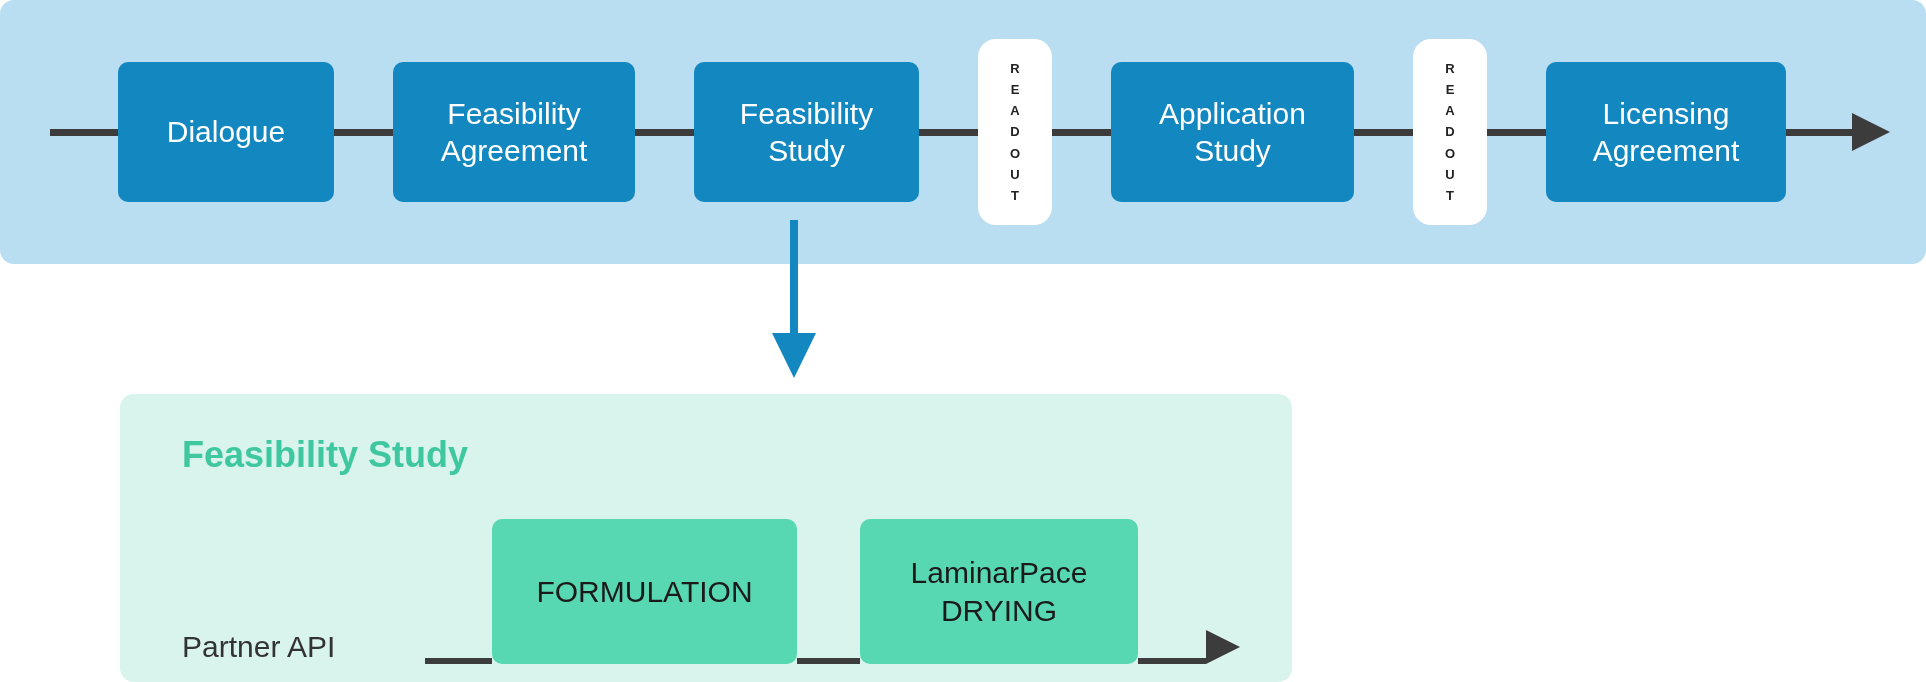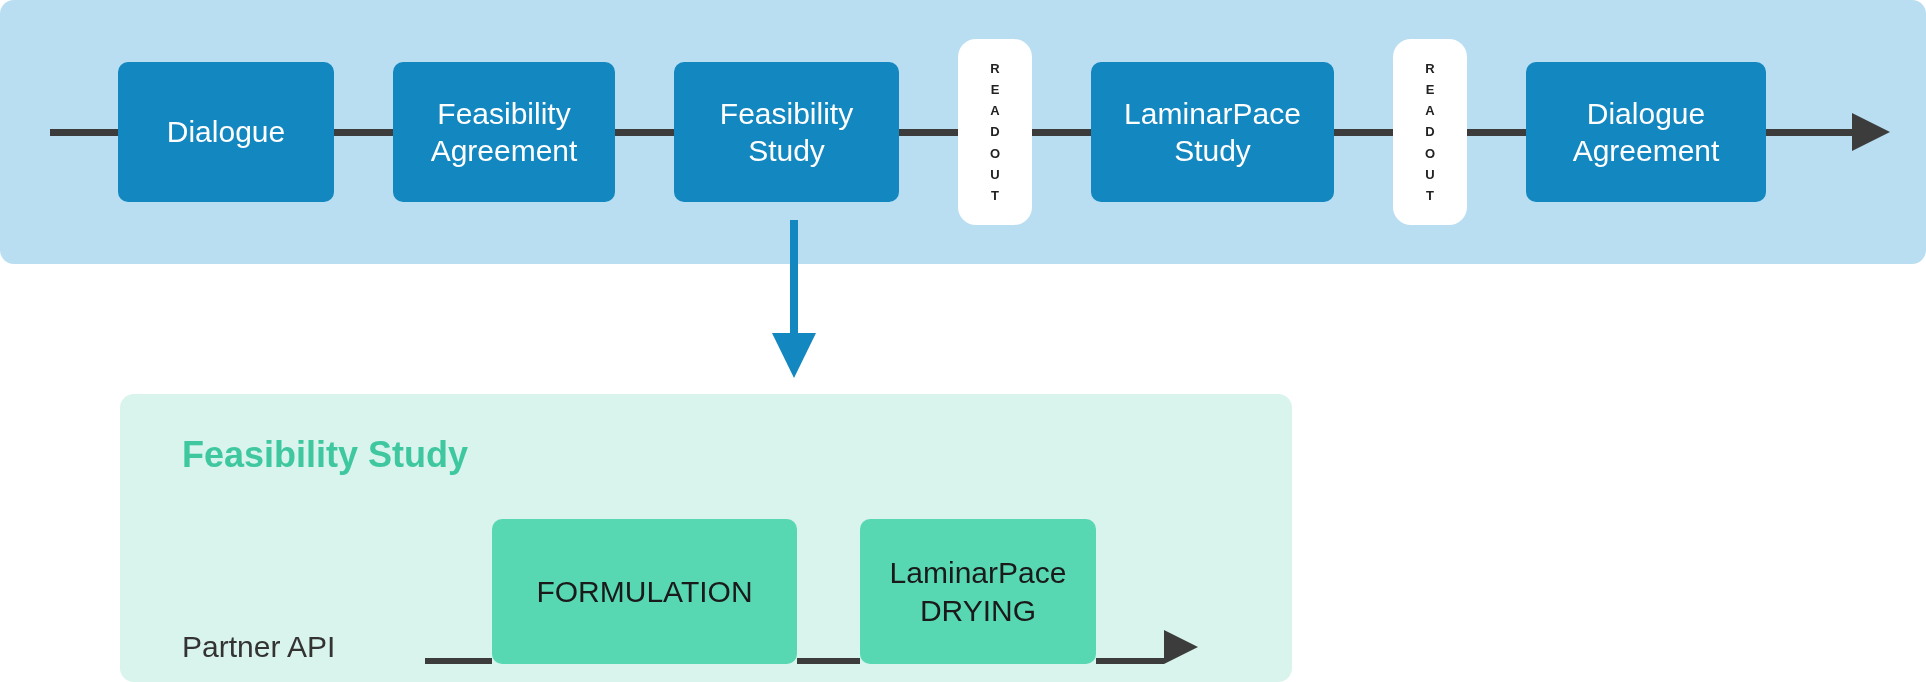--- a/index.html
+++ b/index.html
@@ -50,21 +50,21 @@
     align-items: center;
     justify-content: center;
     text-align: center;
     color: #ffffff;
     font-size: 30px;
     line-height: 1.25;
     padding: 0 18px;
     flex: none;
   }
   .stage.w-dialogue { width: 216px; }
-  .stage.w-feas-agr { width: 222px; }
+  .stage.w-feas-agr { width: 242px; }
   .stage.w-feas-study { width: 225px; }
   .stage.w-app-study { width: 243px; }
   .stage.w-lic-agr { width: 240px; }
 
   .readout {
     background: #ffffff;
     border-radius: 18px;
     width: 74px; height: 186px;
     display: flex;
     align-items: center;
@@ -139,21 +139,21 @@
     align-items: center;
     justify-content: center;
     text-align: center;
     font-size: 30px;
     line-height: 1.25;
     color: #1a1a1a;
     padding: 0 20px;
     flex: none;
   }
   .step.w-form { width: 305px; margin-top: 11px; }
-  .step.w-lam { width: 236px; }
+  .step.w-lam { width: 278px; }
   .flow-arrowhead {
     width: 0; height: 0;
     border-left: 34px solid #3c3c3c;
     border-top: 17px solid transparent;
     border-bottom: 17px solid transparent;
     flex: none;
   }
 </style>
 </head>
 <body>
@@ -173,29 +173,29 @@
 
     <div class="stage w-feas-study">
       <span>Feasibility Study</span>
     </div>
 
     <div class="readout">
       <div class="vtext">READOUT</div>
     </div>
 
     <div class="stage w-app-study">
-      <span>LaminarPace Study</span>
+      <span>Application Study</span>
     </div>
 
     <div class="readout">
       <div class="vtext">READOUT</div>
     </div>
 
     <div class="stage w-lic-agr">
-      <span>Dialogue Agreement</span>
+      <span>Licensing Agreement</span>
     </div>
   </div>
 </div>
 
 <div class="down-arrow-stem"></div>
 <div class="down-arrow-head"></div>
 
 <div class="panel">
   <div class="panel-title">Feasibility Study</div>
 

